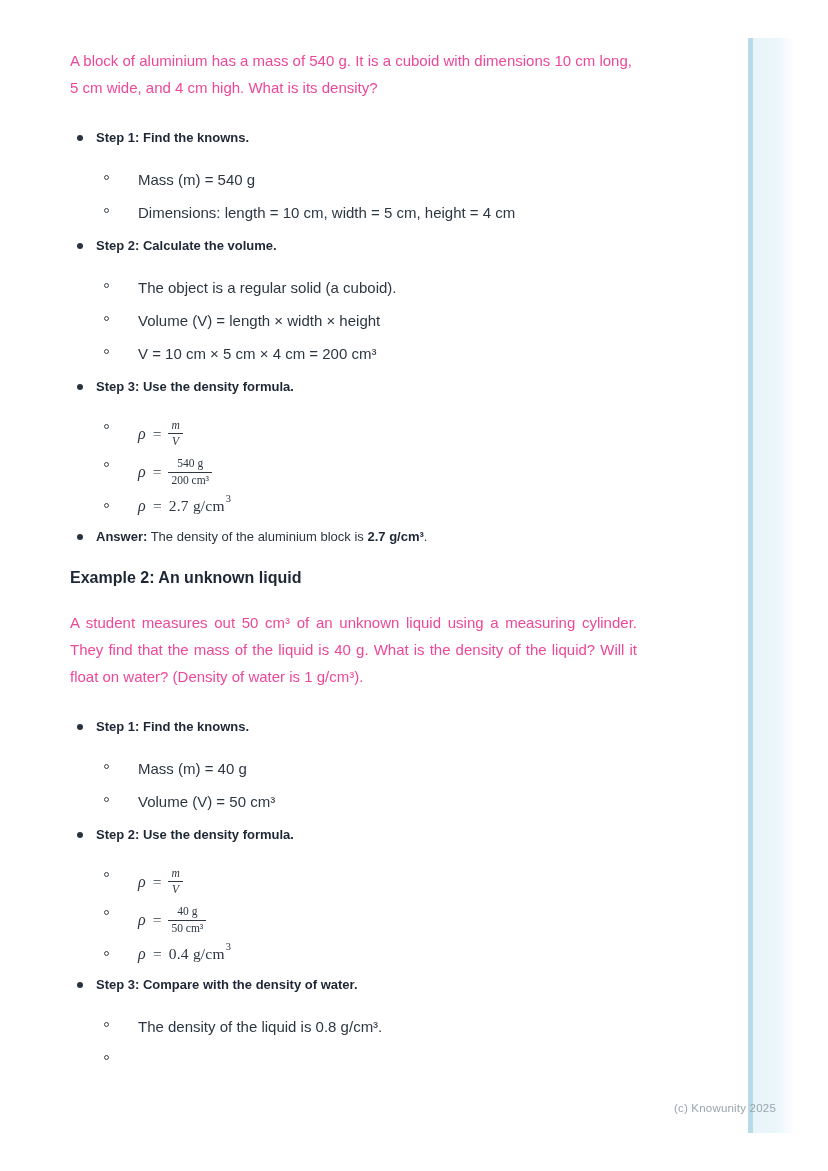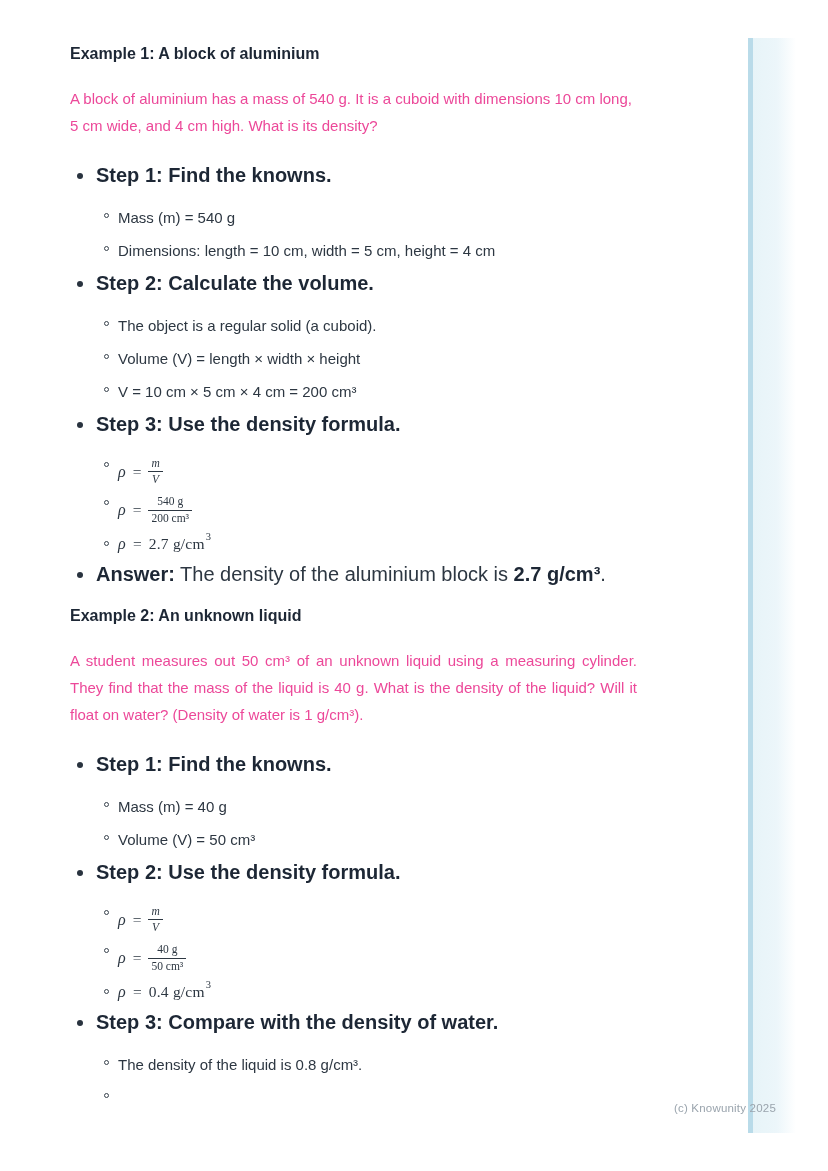--- a/index.html
+++ b/index.html
@@ -53,40 +53,41 @@
     line-height: 27px;
     margin: 3px 0 26px 0;
     color: #ec4899;
   }
   .para.justify { text-align: justify; }
 
   .l1 {
     display: flex;
     align-items: flex-start;
     margin: 10px 0 21px 0;
-    font-size: 20px;
+    font-size: 13px;
     font-weight: 700;
     color: #1d2735;
     line-height: 21px;
   }
   .marker1 {
     flex: none;
     width: 6px; height: 6px;
     border-radius: 50%;
     background: #29333f;
     margin: 8px 13px 0 7px;
   }
 
   .l2 {
     display: flex;
     align-items: flex-start;
     margin: 0 0 12px 0;
     font-size: 15px;
     line-height: 21px;
     color: #2d3742;
+    gap: 20px;
   }
   .marker2 {
     flex: none;
     width: 5px; height: 5px;
     border: 1.5px solid #39434e;
     border-radius: 50%;
     margin: 6px 9px 0 34px;
   }
 
   .answer-text { font-weight: 400; color: #2d3742; }
@@ -129,21 +130,20 @@
   .math-row.last { margin-bottom: 12px; }
 </style>
 </head>
 <body>
 
 <div class="accent-bar"></div>
 <div class="watermark">(c) Knowunity 2025</div>
 
 <div class="content">
 
-  <h3 class="doc-heading">Example 1: A block of aluminium</h3>
 
   <p class="para">A block of aluminium has a mass of 540 g. It is a cuboid with dimensions 10 cm long, 5 cm wide, and 4 cm high. What is its density?</p>
 
   <div class="l1">
     <span class="marker1"></span>
     <span>Step 1: Find the knowns.</span>
   </div>
   <div class="l2">
     <span class="marker2"></span>
     <span>Mass (m) = 540 g</span>

